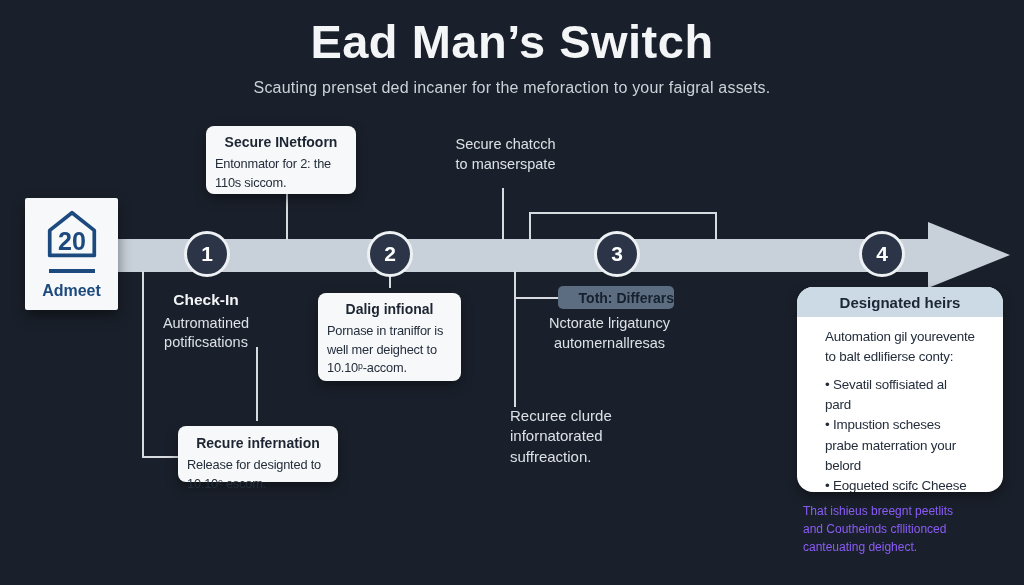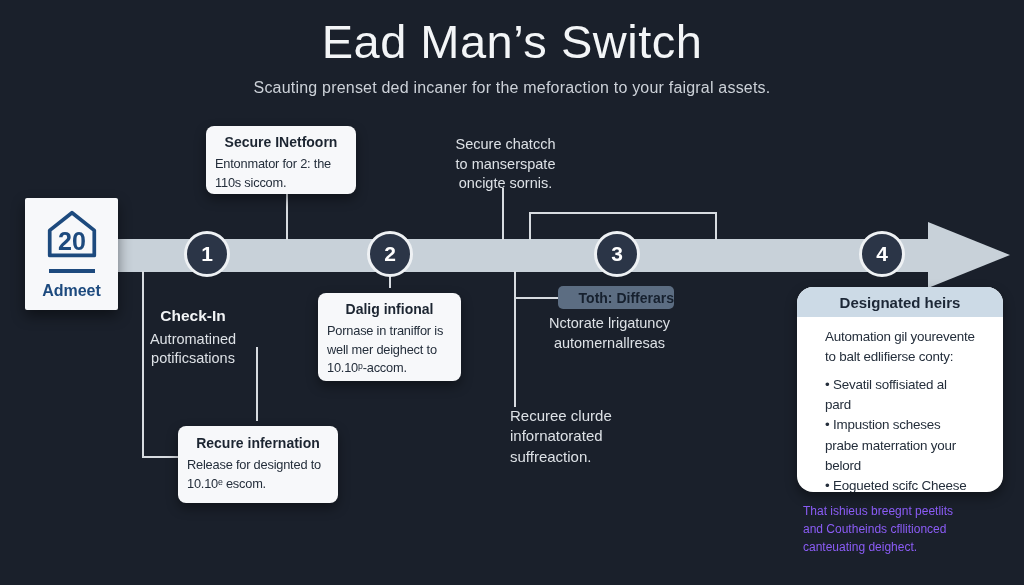--- a/index.html
+++ b/index.html
@@ -3,21 +3,21 @@
 <meta charset="utf-8">
 <style>
   html,body{margin:0;padding:0;background:#10141c;}
   .canvas{
     position:relative;width:1024px;height:585px;overflow:hidden;
     background:#1a202b;font-family:"Liberation Sans",sans-serif;
   }
   
   .title{
     position:absolute;left:0;right:0;top:14px;text-align:center;
-    font-size:47px;font-weight:normal;color:#f3f5f7;letter-spacing:.5px;
+    font-size:47px;font-weight:bold;color:#f3f5f7;letter-spacing:.5px;
   }
   .subtitle{
     position:absolute;left:0;right:0;top:79px;text-align:center;
     font-size:16px;color:#ccd1d8;letter-spacing:.2px;
   }
   
   .band{position:absolute;left:118px;top:239px;width:812px;height:33px;background:#c8d1d9;}
   .arrowhead{
     position:absolute;left:928px;top:222px;width:0;height:0;
     border-top:33px solid transparent;border-bottom:33px solid transparent;
@@ -123,24 +123,23 @@
 
   <div class="card" style="left:206px;top:120px;width:150px;height:68px;">
     <div class="card-title">Secure INetfoorn</div>
     <div class="card-line">Entonmator for 2: the</div>
     <div class="card-line">110s siccom.</div>
   </div>
 
   <div class="note center" style="left:433px;top:135px;width:145px;">
     <div>Secure chatcch</div>
     <div>to manserspate</div>
-    <div>oncigte sornis.</div>
   </div>
 
-  <div class="note center" style="left:132px;top:290px;width:122px;margin-top:16px;">
+  <div class="note center" style="left:145px;top:290px;width:122px;">
     <div class="note-title">Check-In</div>
     <div>Autromatined</div>
     <div>potificsations</div>
   </div>
 
   <div class="card" style="left:318px;top:287px;width:143px;height:88px;">
     <div class="card-title">Dalig infional</div>
     <div class="card-line">Pornase in traniffor is</div>
     <div class="card-line">well mer deighect to</div>
     <div class="card-line">10.10ᵖ-accom.</div>
@@ -153,21 +152,21 @@
     <div>Recuree clurde</div>
     <div>infornatorated</div>
     <div>suffreaction.</div>
   </div>
 
   <div class="note center" style="left:527px;top:314px;width:165px;">
     <div>Nctorate lrigatuncy</div>
     <div>automernallresas</div>
   </div>
 
-  <div class="card" style="left:178px;top:420px;width:160px;height:77px;padding-top:9px;">
+  <div class="card" style="left:178px;top:420px;width:160px;height:56px;padding-top:9px;">
     <div class="card-title">Recure infernation</div>
     <div class="card-line">Release for designted to</div>
     <div class="card-line">10.10ᵉ escom.</div>
   </div>
 
   <div class="panel">
     <div class="panel-header">Designated heirs</div>
     <div class="panel-body">
       <div class="panel-intro">
         <div>Automation gil yourevente</div>

